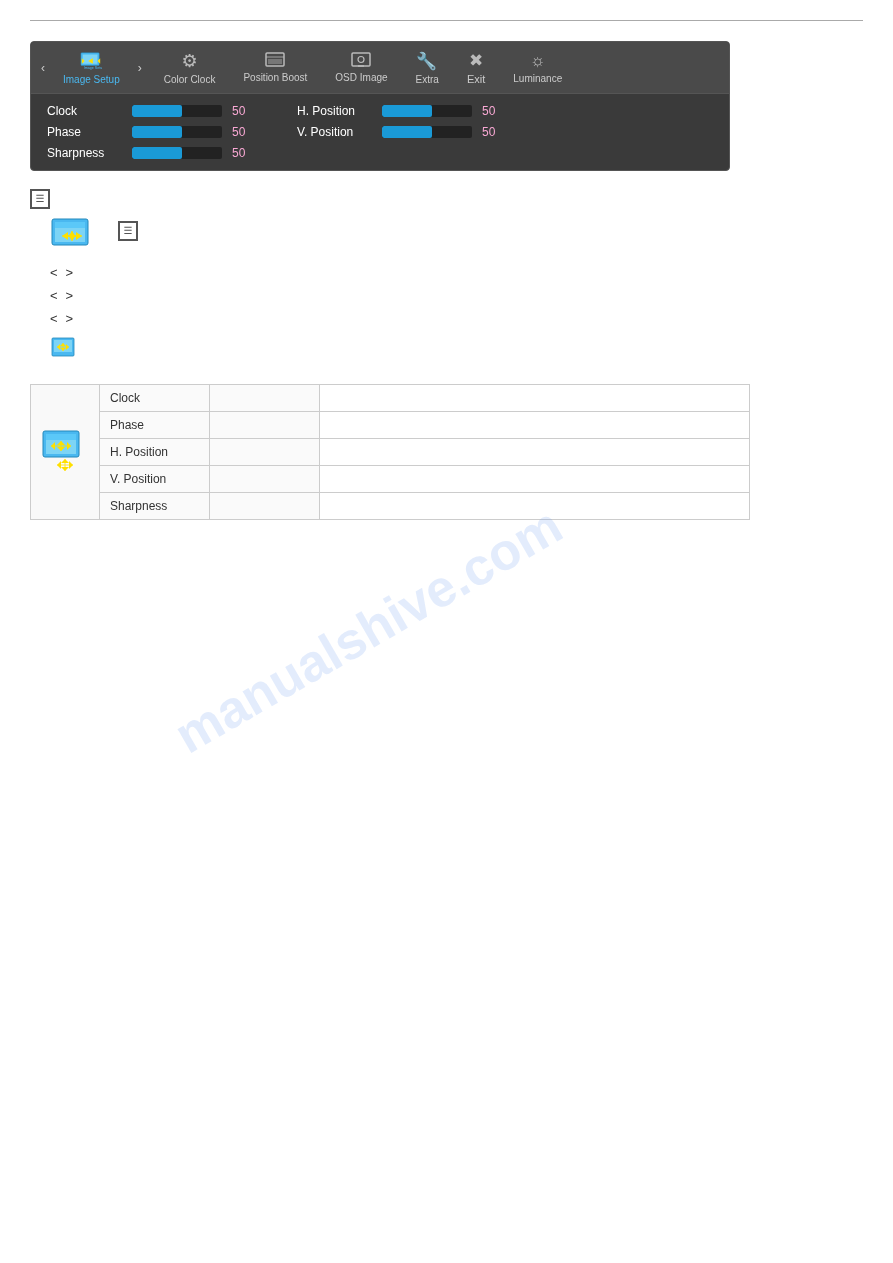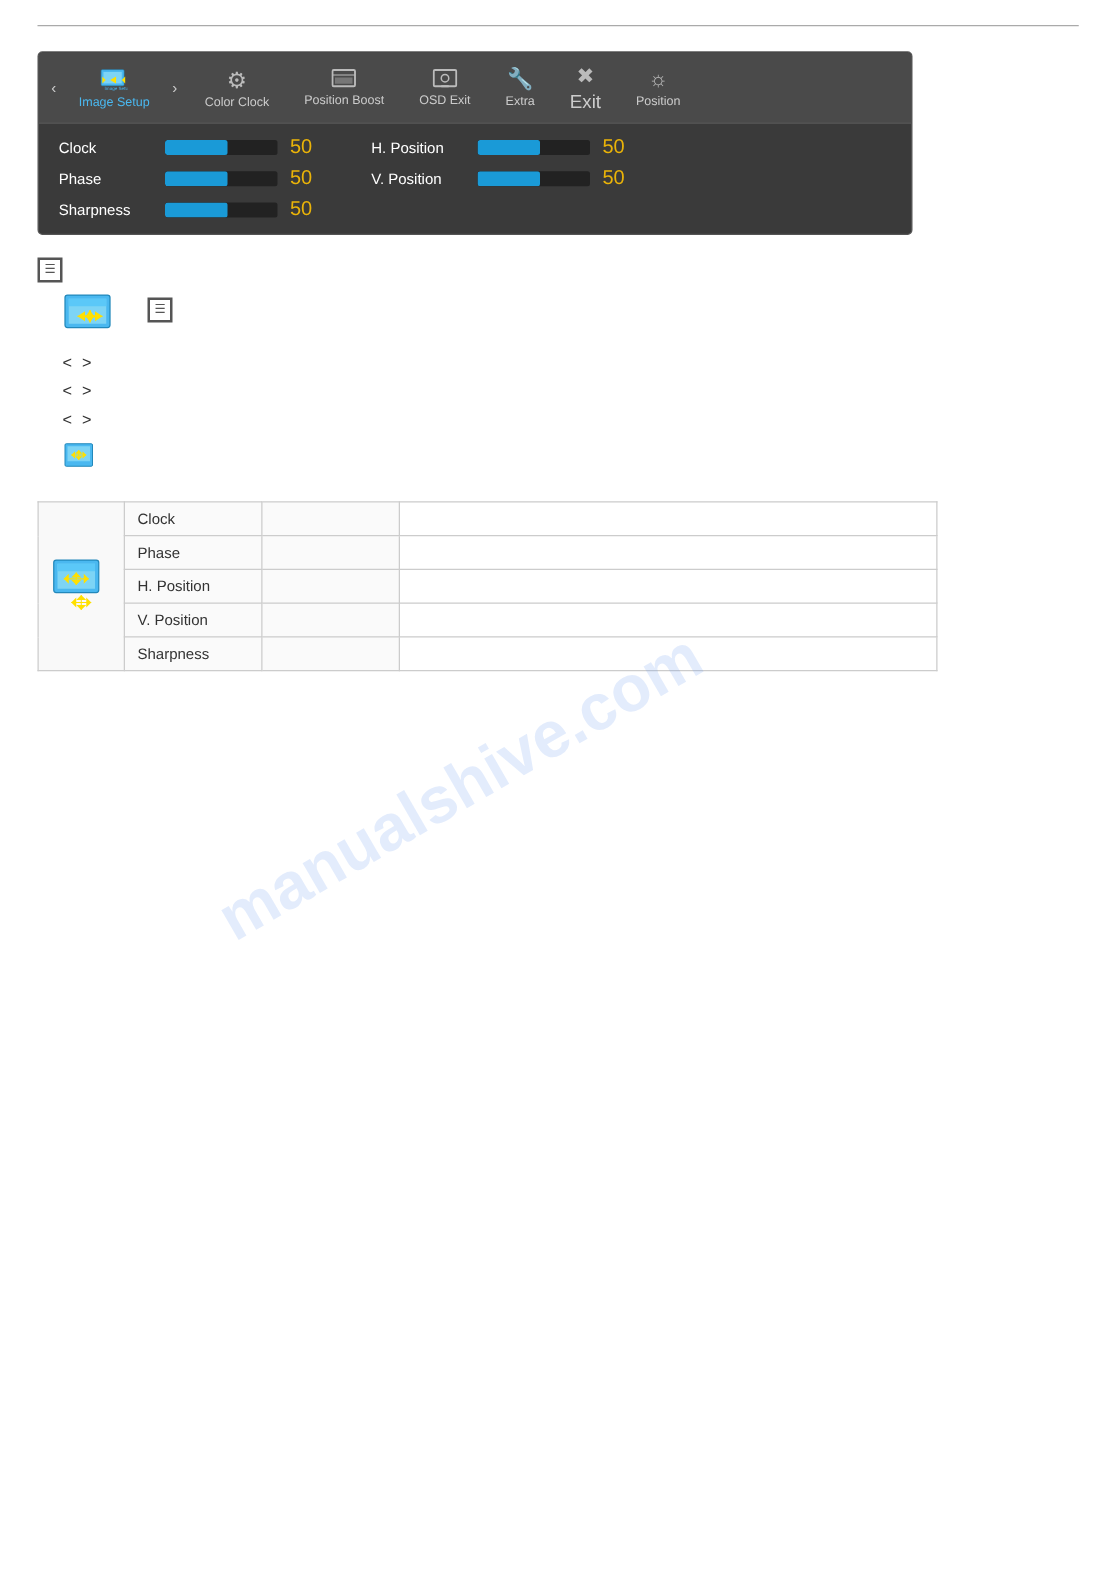--- a/index.html
+++ b/index.html
@@ -101,22 +101,22 @@
       overflow: hidden;
     }
 
     .osd-bar-fill {
       height: 100%;
       background: #1a9ad7;
       border-radius: 2px;
     }
 
     .osd-value {
-      color: #eab308;
-      font-size: 16px;
+      color: #f9a8d4;
+      font-size: 12px;
       width: 25px;
     }
 
     
     .desc-section {
       margin-top: 10px;
       margin-bottom: 20px;
       width: 700px;
     }
 
@@ -256,36 +256,36 @@
         </svg>
         <span style="font-size:10px;">Position Boost</span>
       </div>
 
       <div class="osd-nav-item">
         <svg width="20" height="18" viewBox="0 0 20 18">
           <rect x="1" y="1" width="18" height="13" rx="1" fill="none" stroke="#bbb" stroke-width="1.5"></rect>
           <circle cx="10" cy="7.5" r="3" fill="none" stroke="#bbb" stroke-width="1.2"></circle>
           <line x1="7" y1="14" x2="13" y2="14" stroke="#bbb" stroke-width="1.5"></line>
         </svg>
-        <span style="font-size:10px;">OSD Exit</span>
+        <span style="font-size:10px;">OSD Image</span>
       </div>
 
       <div class="osd-nav-item">
         <span style="font-size:17px;color:#bbb;">🔧</span>
         <span style="font-size:10px;">Extra</span>
       </div>
 
       <div class="osd-nav-item">
         <span style="font-size:17px;color:#bbb;">✖</span>
-        <span style="font-size:15px;">Exit</span>
+        <span style="font-size:11px;">Exit</span>
       </div>
 
       <div class="osd-nav-item">
         <span style="font-size:17px;color:#bbb;">☼</span>
-        <span style="font-size:10px;">Position</span>
+        <span style="font-size:10px;">Luminance</span>
       </div>
     </div>
 
     <div class="osd-content">
 
       <div style="display:flex; gap:40px;">
 
         <div style="display:flex; flex-direction:column; gap:7px;">
 
           <div class="osd-row">

